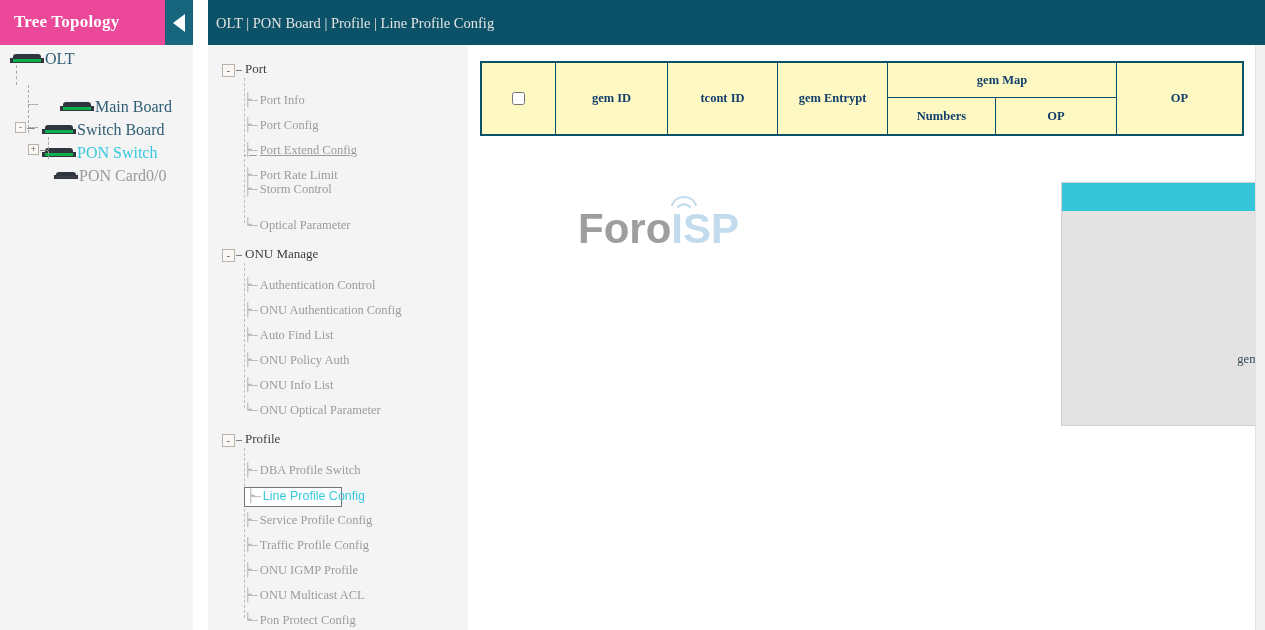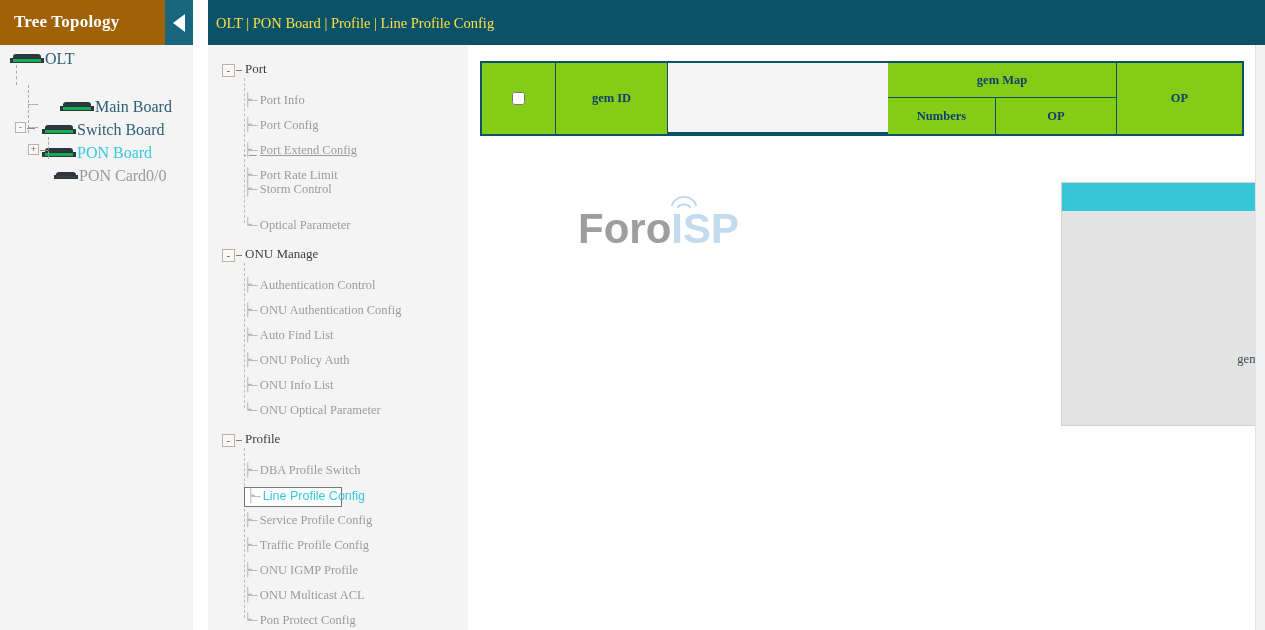--- a/index.html
+++ b/index.html
@@ -15,21 +15,21 @@
 
   
   #tree-panel {
     position: absolute; left: 0; top: 0;
     width: 193px; height: 630px;
     background: #f4f4f4;
   }
   #tree-header {
     position: absolute; left: 0; top: 0;
     width: 193px; height: 45px;
-    background: #a16207;
+    background: #ec4899;
     color: #ffffff;
   }
   #tree-header .ttl {
     position: absolute; left: 14px; top: 12px;
     font-size: 17px; font-weight: bold;
     letter-spacing: .2px;
     font-family: "Liberation Serif", serif;
   }
   #tree-collapse {
     position: absolute; right: 0; top: 0;
@@ -121,21 +121,21 @@
   .mvline { position:absolute; left:36px; border-left:1px dashed #bdbdbd; }
 
   
   #topbar {
     position:absolute; left:208px; top:0;
     width:1057px; height:45px;
     background:#0b5167;
   }
   #topbar .crumb {
     position:absolute; left:8px; top:15px;
-    color:#fde047; font-size:14.5px;
+    color:#e5e5e5; font-size:14.5px;
     font-family:"Liberation Serif", serif;
   }
 
   
   #content {
     position:absolute; left:468px; top:45px;
     right:10px; bottom:0;
     background:#ffffff;
   }
   #rail {
@@ -147,21 +147,21 @@
   #gemtable {
     position:absolute; left:12px; top:16px;
     width:764px; height:75px;
     border:2px solid #0b5167;
     border-bottom:4px solid #0b5167;
     background:#f5f5f5;
   }
   .th {
     position:absolute;
     border-right:1px solid #0b5167;
-    background:#84cc16;
+    background:#fef9c3;
     display:flex; align-items:center; justify-content:center;
     font-family:"Liberation Serif", serif;
     font-size:12.5px; font-weight:bold; color:#123f6b;
   }
   .th.nob { border-right:none; }
   .th.divb { border-bottom:1px solid #0b5167; }
   #hdr-check { display:flex; align-items:center; justify-content:center; }
   #hdr-check input {
     width:13px; height:13px; margin:0;
     accent-color:#888;
@@ -252,21 +252,21 @@
         <span class="dev">
           <span class="top"></span><span class="bot"></span><span class="stripe"></span>
         </span><span class="lbl">Switch Board</span>
       </div>
 
       <div class="expander" style="left:15px; top:77px;">-</div>
       <div class="hsolid" style="left:27px; top:83px; width:8px;"></div>
       <div class="tnode" style="left:42px; top:98px;">
         <span class="dev">
           <span class="top"></span><span class="bot"></span><span class="stripe"></span>
-        </span><span class="lbl active">PON Board</span>
+        </span><span class="lbl active">PON Switch</span>
       </div>
 
       <div class="vline" style="left:48px; top:92px; height:22px;"></div>
 
       <div class="expander" style="left:28px; top:99px;">+</div>
       <div class="hsolid" style="left:40px; top:105px; width:8px;"></div>
       <div class="tnode" style="left:54px; top:121px;">
         <span class="dev small">
           <span class="top"></span><span class="bot"></span><span class="stripe"></span>
         </span><span class="lbl dim">PON Card0/0</span>
@@ -323,20 +323,22 @@
     </div>
   </div>
 
   <div id="content">
 
     <div id="gemtable">
       <div class="th" id="hdr-check" style="left:0; top:0; width:74px; height:71px;">
         <input type="checkbox" style="">
       </div>
       <div class="th" style="left:74px; top:0; width:112px; height:71px;">gem ID</div>
+      <div class="th" style="left:186px; top:0; width:110px; height:71px;">tcont ID</div>
+      <div class="th" style="left:296px; top:0; width:110px; height:71px;">gem Entrypt</div>
       <div class="th divb" style="left:406px; top:0; width:229px; height:35px;">gem Map</div>
       <div class="th" style="left:406px; top:35px; width:108px; height:36px;">Numbers</div>
       <div class="th" style="left:514px; top:35px; width:121px; height:36px;">OP</div>
       <div class="th nob" style="left:635px; top:0; width:125px; height:71px;">OP</div>
     </div>
 
     <div id="watermark">
       <span class="a">Foro</span><span class="b">ISP</span>
       <svg id="wm-wifi" viewBox="0 0 30 16">
         <path d="M3 12 A13 13 0 0 1 27 12" stroke="#c3dced" stroke-width="2.2" fill="none" stroke-linecap="round"></path>

